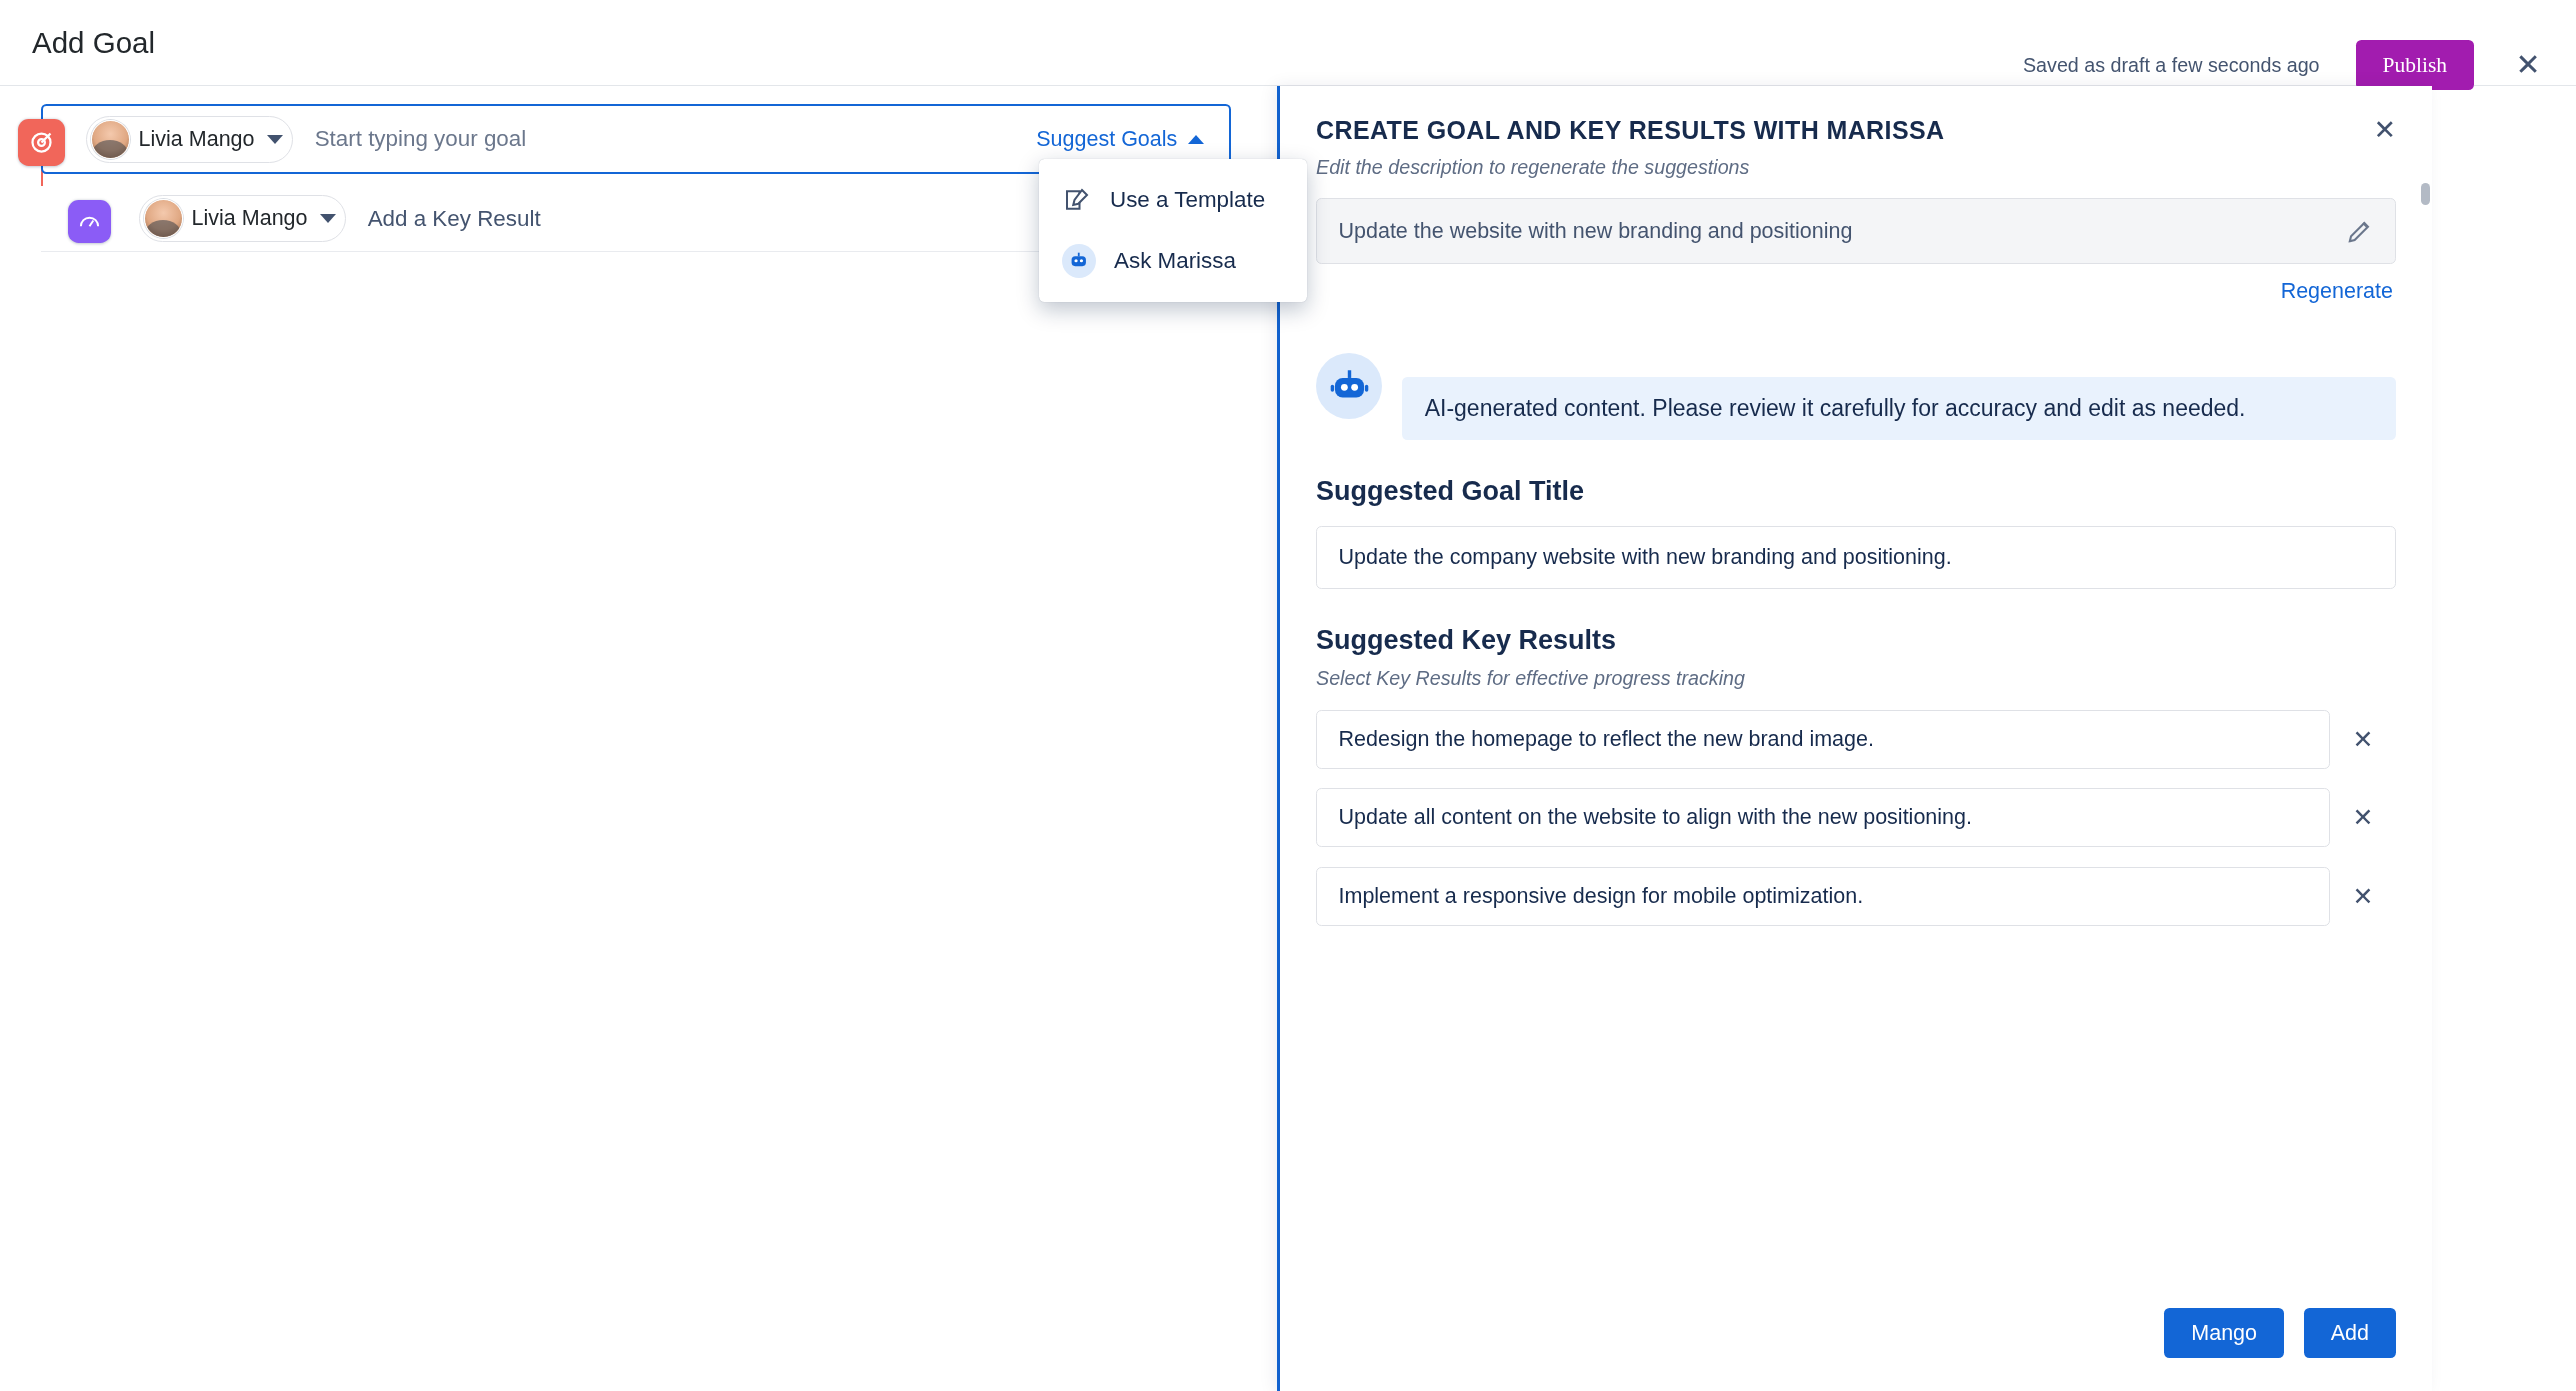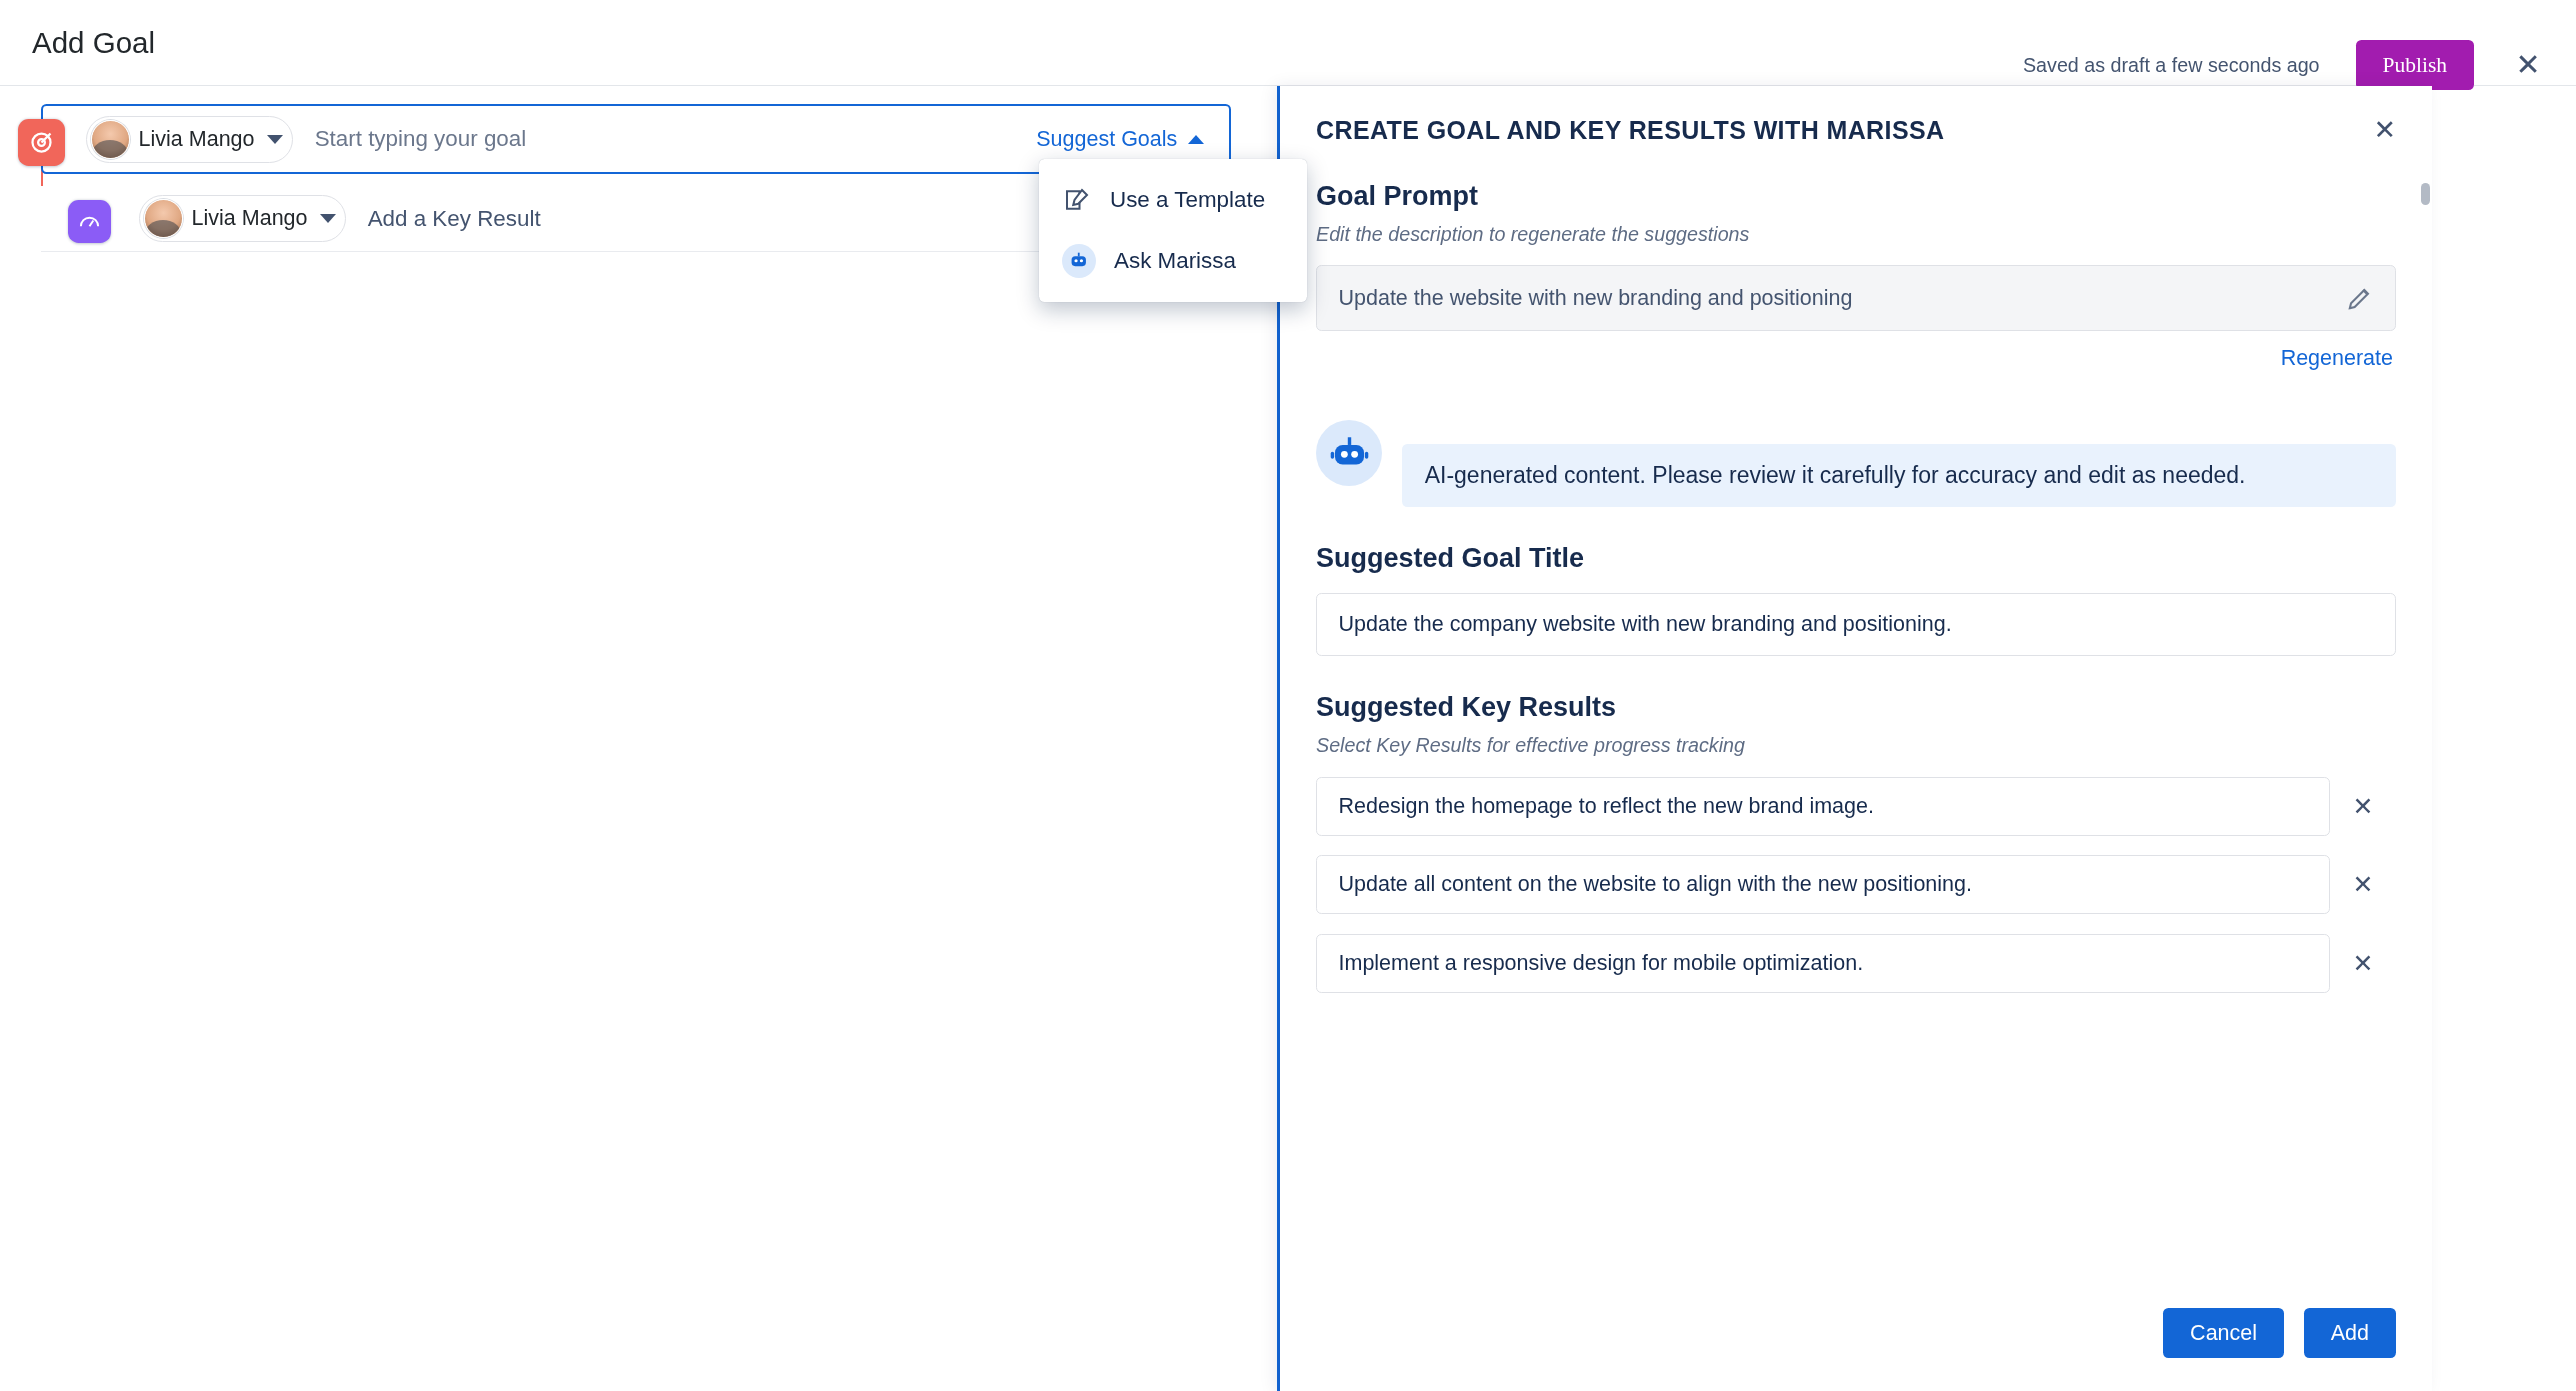--- a/index.html
+++ b/index.html
@@ -377,21 +377,20 @@
   <div class="panel-divider"></div>
 
   <div class="panel">
     <div class="scroll-thumb"></div>
 
     <div class="panel-header">
       <div class="panel-title">CREATE GOAL AND KEY RESULTS WITH MARISSA</div>
       <div class="panel-close">✕</div>
     </div>
 
-    <div class="section-h">Goal Prompt</div>
     <div class="section-sub">Edit the description to regenerate the suggestions</div>
 
     <div class="prompt-box">
       <div class="prompt-text">Update the website with new branding and positioning</div>
       <span class="pencil">
         <svg width="29" height="29" viewBox="0 0 24 24" fill="none" stroke="#6b778c" stroke-width="1.7">
           <path d="M4 20l4-1 11-11-3-3L5 16z"></path>
           <path d="M15 5l3 3"></path>
         </svg>
       </span>
@@ -428,19 +427,19 @@
         <div class="kr-field">Update all content on the website to align with the new positioning.</div>
         <div class="kr-remove">✕</div>
       </div>
       <div class="kr-item">
         <div class="kr-field">Implement a responsive design for mobile optimization.</div>
         <div class="kr-remove">✕</div>
       </div>
     </div>
 
     <div class="panel-footer">
-      <button class="btn">Cancel</button>
+      <button class="btn">Mango</button>
       <button class="btn">Add</button>
     </div>
   </div>
 
 </div>
 
 
 </body></html>

